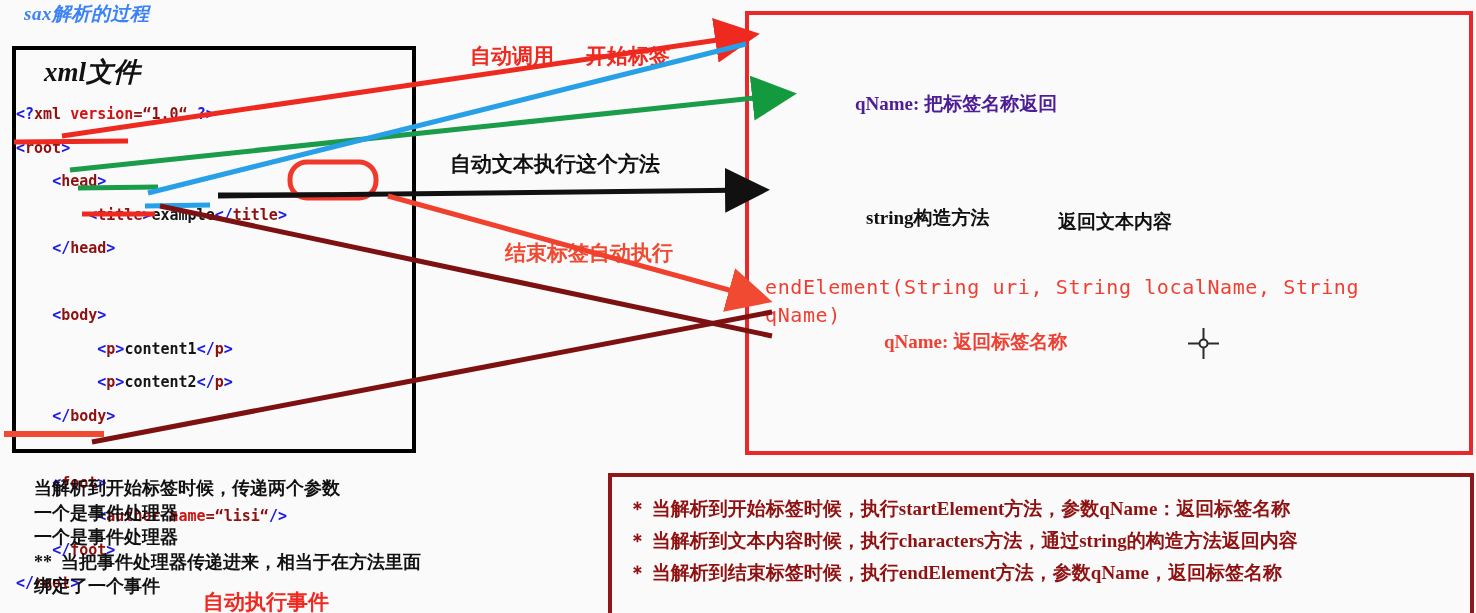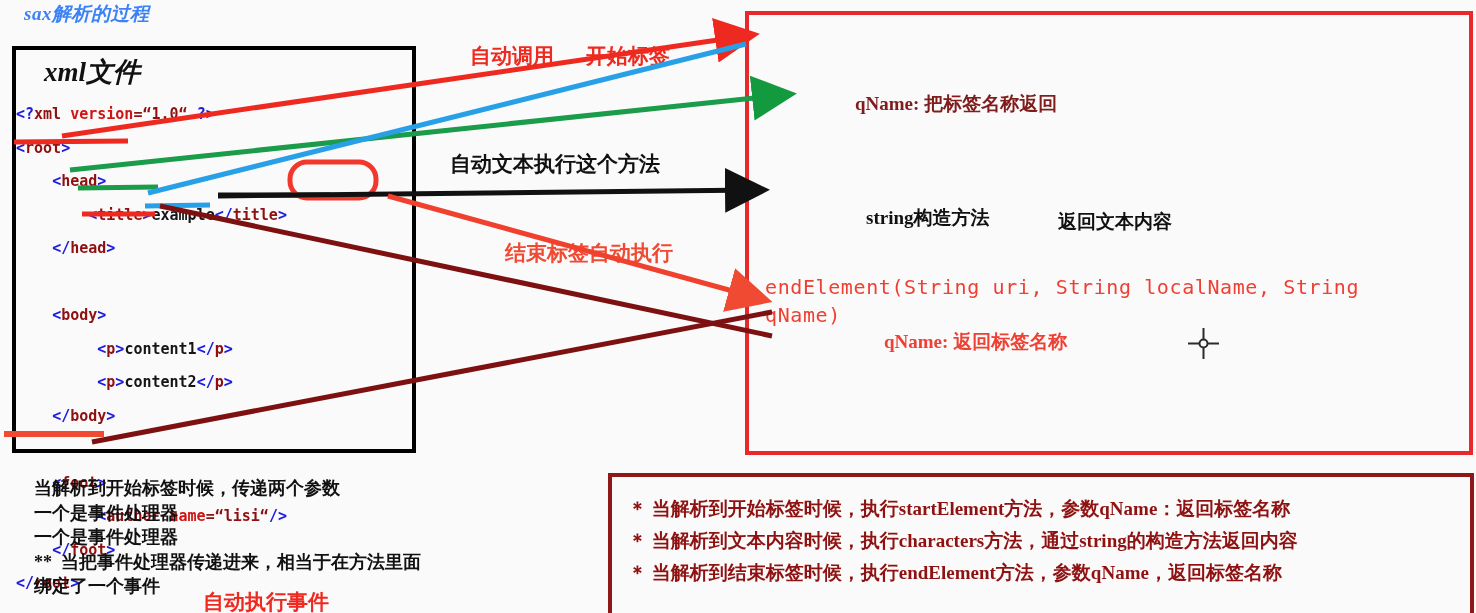--- a/index.html
+++ b/index.html
@@ -85,21 +85,21 @@
     font-size: 20px;
     color: #ef3e32;
     letter-spacing: 0.6px;
     line-height: 28px;
     white-space: pre;
   }
   .api-note-green {
     position: absolute;
     font-size: 19px;
     font-weight: 700;
-    color: #7f1d1d;
+    color: #4c1d95;
     white-space: nowrap;
   }
   .api-note-black {
     position: absolute;
     font-size: 19px;
     font-weight: 700;
     color: #111111;
     white-space: nowrap;
   }
   .api-note-red {

